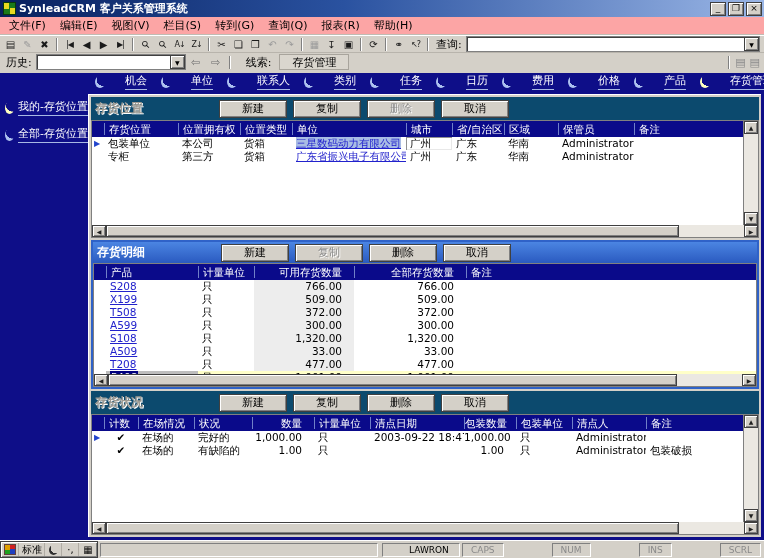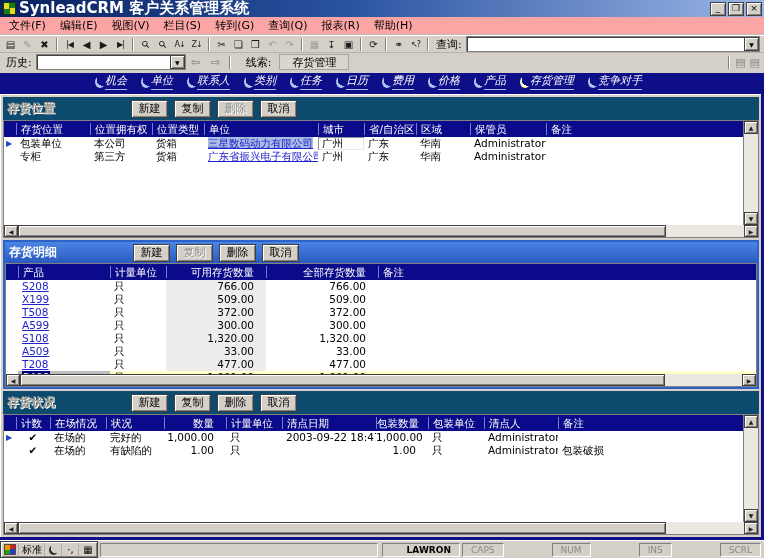--- a/index.html
+++ b/index.html
@@ -3,21 +3,21 @@
 <meta charset="utf-8">
 <style>
   * { box-sizing: border-box; margin:0; padding:0; }
   html,body { width:764px; height:558px; overflow:hidden; }
   body { font-family:"DejaVu Sans","Liberation Sans",sans-serif; font-size:11px; }
   .window { width:764px; height:558px; display:flex; flex-direction:column; background:#0e0e88; }
 
   
   .titlebar { height:17px; flex:0 0 17px; background:linear-gradient(90deg,#08205e,#2a52a0 45%,#9ab6e6); display:flex; align-items:center; padding:0 2px; }
   .app-icon { width:13px; height:13px; margin:0 3px 0 1px; background:conic-gradient(#1a7a1a 0 25%,#e8d820 0 50%,#1a7a1a 0 75%,#e8d820 0); border:1px solid #0a3a0a; }
-  .title-text { color:#fff; font-weight:bold; font-size:15px; flex:1; white-space:nowrap; }
+  .title-text { color:#fff; font-weight:bold; font-size:11px; flex:1; white-space:nowrap; }
   .winbtn { width:16px; height:14px; margin-left:2px; background:#d4d0c8; border:1px solid #404040; box-shadow:inset 1px 1px 0 #fff, inset -1px -1px 0 #808080; font-size:9px; line-height:11px; text-align:center; color:#000; }
 
   
   .menubar { height:18px; flex:0 0 18px; background:#fca5a5; display:flex; align-items:center; padding-left:2px; border-bottom:1px solid #c0bcb4; }
   .menu-item { padding:2px 7px; }
   .toolbar { background:#d4d0c8; display:flex; align-items:center; padding:0 2px; }
   .toolbar1 { height:17px; flex:0 0 17px; border-top:1px solid #fff; }
   .toolbar2 { height:19px; flex:0 0 19px; border-top:1px solid #b8b4ac; }
   .tbi { min-width:17px; height:15px; display:flex; align-items:center; justify-content:center; font-size:10px; color:#1a1a1a; white-space:nowrap; }
   .tbi.gray { color:#9a9a9a; }
@@ -28,41 +28,41 @@
   .combo .val { flex:1; padding:0 3px; font-size:10px; }
   .combo-btn { width:15px; height:14px; background:#d4d0c8; border:1px solid #404040; box-shadow:inset 1px 1px 0 #fff, inset -1px -1px 0 #808080; font-size:6px; display:flex; align-items:center; justify-content:center; }
   .query-combo { flex:1; margin-right:2px; }
   .hist-combo { width:150px; }
   .navarrow { width:20px; height:16px; display:flex; align-items:center; justify-content:center; font-size:11px; color:#707070; }
   .flatbox { height:16px; background:#dad6ce; border:1px solid #a8a49c; display:flex; align-items:center; padding:0 12px; margin-left:4px; }
   .minicard { font-size:11px; color:#8a8a8a; margin:0 2px; }
 
   
   .tabbar { height:19px; flex:0 0 19px; background:#0e0e88; border-top:2px solid #d4d0c8; display:flex; align-items:center; padding-left:88px; }
-  .tab { display:flex; align-items:center; gap:0; padding:0 7px; color:#fff; font-size:11px;font-style:italic; }
+  .tab { display:flex; align-items:center; gap:20px; padding:0 7px; color:#fff; font-size:11px; }
   .tab-label { border-bottom:1px solid #a8b8e4; padding-bottom:1px; white-space:nowrap; }
   .crescent { width:10px; height:12px; border-radius:50%; background:radial-gradient(circle at 78% 30%, #0e0e88 53%, #aec2f0 55%); }
   .crescent.active { background:radial-gradient(circle at 78% 30%, #0e0e88 53%, #ffffc0 55%); }
 
   
   .main { flex:1; display:flex; background:#0e0e88; overflow:hidden; }
   .sidebar { width:88px; flex:0 0 88px; padding-top:9px; }
   .side-item { display:flex; align-items:center; gap:4px; color:#fff; font-size:11px; padding-left:5px; margin-bottom:10px; }
   .side-item .tab-label { border-bottom:1px solid #a8b8e4; }
   .content { flex:1; background:#d4d0c8; margin:4px 3px 3px 0; border-left:1px solid #fff; border-top:1px solid #fff; padding:2px; display:flex; flex-direction:column; overflow:hidden; }
 
   .section { display:flex; flex-direction:column; background:#0c4a6e; overflow:hidden; }
   .sec1 { flex:0 0 141px; }
   .sec2 { flex:0 0 149px; margin-top:2px; border:2px solid #2f62c8; }
   .sec3 { flex:1; margin-top:2px; }
   .sec-head { height:23px; flex:0 0 23px; display:flex; align-items:center; padding:0 4px; gap:6px; }
   .sec-title { width:118px; font-size:12px; font-weight:bold; color:#9e9a92; text-shadow:1px 1px 0 #fff; }
   .sec2 .sec-head { background:linear-gradient(180deg,#4b85e2,#2a5ac0); height:21px; flex-basis:21px; }
   .sec2 .sec-title { color:#fff; text-shadow:none; }
-  .btn { width:37px; height:18px; background:#d4d0c8; border:1px solid #404040; box-shadow:inset 1px 1px 0 #fff, inset -1px -1px 0 #808080; font-size:11px; display:flex; align-items:center; justify-content:center; }
+  .btn { width:68px; height:18px; background:#d4d0c8; border:1px solid #404040; box-shadow:inset 1px 1px 0 #fff, inset -1px -1px 0 #808080; font-size:11px; display:flex; align-items:center; justify-content:center; }
   .btn.dis { color:#8c8c8c; text-shadow:1px 1px 0 #fff; }
 
   .tablewrap { flex:1; display:flex; border:1px solid #808080; border-bottom:none; background:#fff; overflow:hidden; }
   .table { flex:1; display:flex; flex-direction:column; overflow:hidden; }
   .thead { height:16px; flex:0 0 16px; background:#0a0a8a; color:#fff; display:flex; align-items:center; font-size:10.5px; }
   .th { padding-left:4px; border-left:1px solid #7080c8; height:12px; line-height:12px; overflow:hidden; white-space:nowrap; }
   .th.first { border-left:none; }
   .tbody { flex:1; background:#fff; overflow:hidden; }
   .tr { height:13px; display:flex; align-items:center; font-size:10.5px; }
   .td { padding-left:4px; overflow:hidden; white-space:nowrap; height:13px; line-height:13px; }
@@ -93,21 +93,21 @@
   .htrack { flex:1; }
 
   
   .statusbar { height:18px; flex:0 0 18px; background:#d4d0c8; border-top:1px solid #fff; display:flex; align-items:center; padding:1px 3px 1px 0; }
   .ime { display:flex; align-items:center; height:17px; background:#d4d0c8; border:1px solid #404040; box-shadow:inset 1px 1px 0 #fff, inset -1px -1px 0 #808080; padding:0 1px; gap:1px; }
   .ime-cell { height:13px; min-width:16px; display:flex; align-items:center; justify-content:center; font-size:10px; border-right:1px solid #b0aca4; padding:0 2px; }
   .ime-logo { width:12px; height:11px; background:conic-gradient(#d02020 0 25%,#2040c0 0 50%,#20a020 0 75%,#e0a000 0); border:1px solid #604040; }
   .ime-moon { width:9px; height:10px; border-radius:50%; background:radial-gradient(circle at 75% 30%, #d4d0c8 52%, #303030 54%); }
   .spacer-panel { flex:1; height:14px; border:1px solid; border-color:#808080 #fff #fff #808080; margin:0 2px; }
   .panel { height:14px; border:1px solid; border-color:#808080 #fff #fff #808080; display:flex; align-items:center; justify-content:center; font-size:9px; color:#8a8a8a; padding:0 8px; margin-left:2px; }
-  .panel.user { color:#000; font-weight:bold; min-width:78px;padding-left:24px; }
+  .panel.user { color:#000; font-weight:normal; min-width:78px;padding-left:24px; }
 </style>
 </head>
 <body>
 
 <div class="window">
 
   <div class="titlebar">
     <span class="app-icon"></span>
     <span class="title-text">SynleadCRM 客户关系管理系统</span>
     <span class="winbtn">_</span>
@@ -224,20 +224,30 @@
         <span class="tab-label">存货管理</span>
       </span>
       <span class="tab">
         <span class="crescent"></span>
         <span class="tab-label">竞争对手</span>
       </span>
     </div>
 
   <div class="main">
 
+    <div class="sidebar">
+      <div class="side-item">
+        <span class="crescent active"></span>
+        <span class="tab-label">我的-存货位置</span>
+      </div>
+      <div class="side-item">
+        <span class="crescent"></span>
+        <span class="tab-label">全部-存货位置</span>
+      </div>
+    </div>
 
     <div class="content">
 
       <div class="section sec1">
         <div class="sec-head">
           <span class="sec-title">存货位置</span>
           <span class="btn">新建</span>
           <span class="btn">复制</span>
           <span class="btn dis">删除</span>
           <span class="btn">取消</span>

